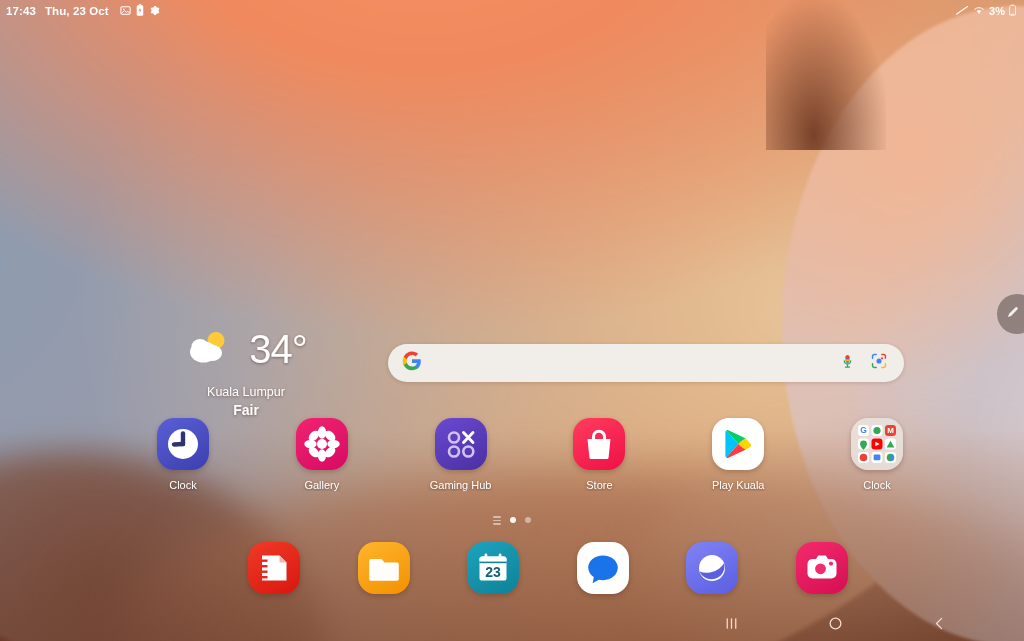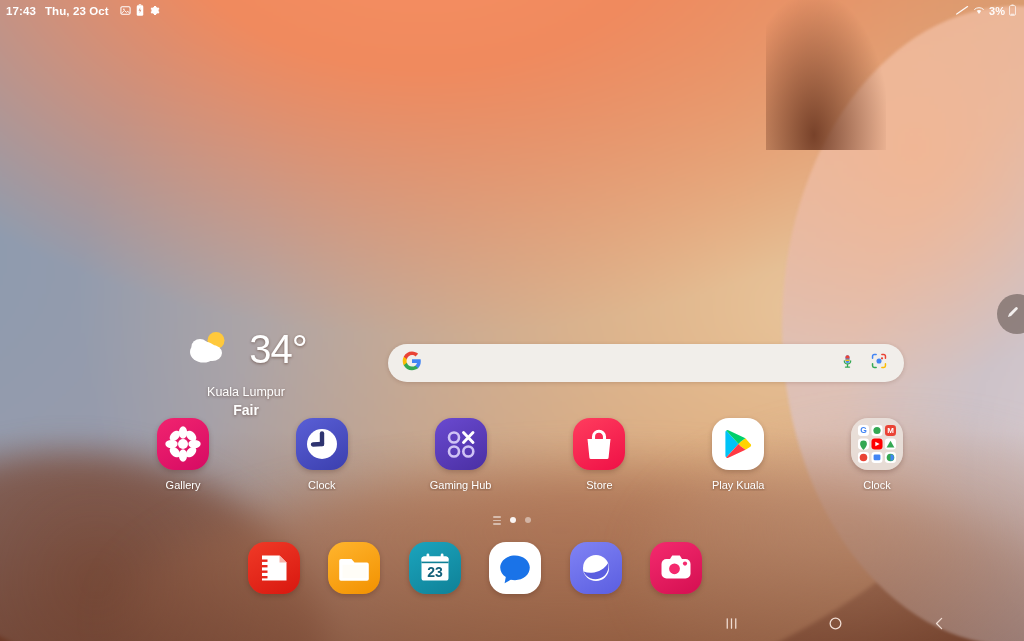--- a/index.html
+++ b/index.html
@@ -117,21 +117,21 @@
     position:absolute; left:0; right:0; top:516px;
     display:flex; justify-content:center; align-items:center; gap:9px; z-index:30;
   }
   .pi-dot { width:6px; height:6px; border-radius:50%; background:rgba(255,255,255,0.45); }
   .pi-dot.active { background:rgba(255,255,255,0.92); }
   #pi-menu { display:flex; flex-direction:column; gap:2px; }
   #pi-menu span { display:block; width:8px; height:1.5px; background:rgba(255,255,255,0.5); border-radius:1px;}
 
   
   #dock {
-    position:absolute; left:248px; top:542px; width:454px;
+    position:absolute; left:248px; top:542px; width:600px;
     display:flex; justify-content:space-between; z-index:30;
   }
   .dock-icon {
     width:52px; height:52px; border-radius:17px; position:relative; overflow:hidden;
     box-shadow:0 2px 5px rgba(60,28,14,0.26);
   }
 
   
   #nav-bar {
     position:absolute; left:0; bottom:0; width:100%; height:36px;
@@ -254,50 +254,50 @@
         <circle cx="12" cy="12" r="3.4" fill="#4285F4"></circle>
         <circle cx="16" cy="8.4" r="1.5" fill="#EA4335"></circle>
       </svg>
     </span>
   </div>
 </div>
 
 <div id="app-grid">
 
   <div class="app">
+    <div class="app-icon" style="background:linear-gradient(150deg,#5a5fd6,#3b3fae);">
+      <svg width="52" height="52" viewBox="0 0 52 52">
+        <circle cx="26" cy="26" r="15" fill="#ffffff"></circle>
+        <path d="M26 26 L26 15.5" stroke="#2e3470" stroke-width="4.4" stroke-linecap="round" fill="none"></path>
+        <path d="M26 26 L17 26.5" stroke="#2e3470" stroke-width="4.4" stroke-linecap="round" fill="none"></path>
+      </svg>
+    </div>
+    <div class="app-label">Clock</div>
+  </div>
+
+  <div class="app">
     <div class="app-icon" style="background:linear-gradient(150deg,#f1246f,#d60a63);">
       <svg width="52" height="52" viewBox="0 0 52 52">
         <g fill="#ffffff">
           <circle cx="26" cy="26" r="5"></circle>
           <ellipse cx="26" cy="14.5" rx="4.1" ry="6.2"></ellipse>
           <ellipse cx="26" cy="37.5" rx="4.1" ry="6.2"></ellipse>
           <ellipse cx="14.5" cy="26" rx="6.2" ry="4.1"></ellipse>
           <ellipse cx="37.5" cy="26" rx="6.2" ry="4.1"></ellipse>
           <ellipse cx="17.9" cy="17.9" rx="4.1" ry="6.2" transform="rotate(45 17.9 17.9)"></ellipse>
           <ellipse cx="34.1" cy="34.1" rx="4.1" ry="6.2" transform="rotate(45 34.1 34.1)"></ellipse>
           <ellipse cx="34.1" cy="17.9" rx="6.2" ry="4.1" transform="rotate(45 34.1 17.9)"></ellipse>
           <ellipse cx="17.9" cy="34.1" rx="6.2" ry="4.1" transform="rotate(45 17.9 34.1)"></ellipse>
         </g>
       </svg>
     </div>
     <div class="app-label">Gallery</div>
   </div>
 
   <div class="app">
-    <div class="app-icon" style="background:linear-gradient(150deg,#5a5fd6,#3b3fae);">
-      <svg width="52" height="52" viewBox="0 0 52 52">
-        <circle cx="26" cy="26" r="15" fill="#ffffff"></circle>
-        <path d="M26 26 L26 15.5" stroke="#2e3470" stroke-width="4.4" stroke-linecap="round" fill="none"></path>
-        <path d="M26 26 L17 26.5" stroke="#2e3470" stroke-width="4.4" stroke-linecap="round" fill="none"></path>
-      </svg>
-    </div>
-    <div class="app-label">Clock</div>
-  </div>
-
-  <div class="app">
     <div class="app-icon" style="background:linear-gradient(150deg,#6a4ad0,#4a2fa3);">
       <svg width="52" height="52" viewBox="0 0 52 52">
         <circle cx="19" cy="19.5" r="5" fill="none" stroke="#cfc3f5" stroke-width="2.6"></circle>
         <path d="M28.5 14.5 L38 24.5 M38 14.5 L28.5 24.5" stroke="#ffffff" stroke-width="2.9" stroke-linecap="round"></path>
         <circle cx="19" cy="33.5" r="5" fill="none" stroke="#cfc3f5" stroke-width="2.6"></circle>
         <circle cx="33.3" cy="33.5" r="5" fill="none" stroke="#cfc3f5" stroke-width="2.6"></circle>
       </svg>
     </div>
     <div class="app-label">Gaming Hub</div>
   </div>

